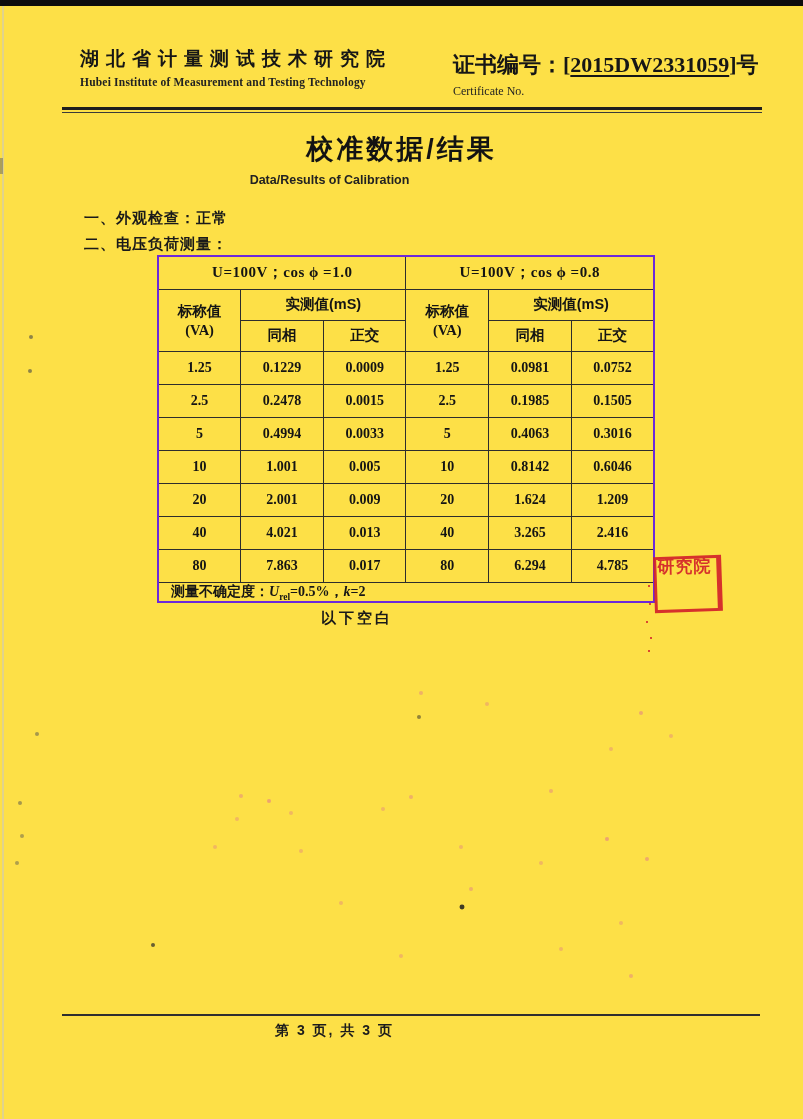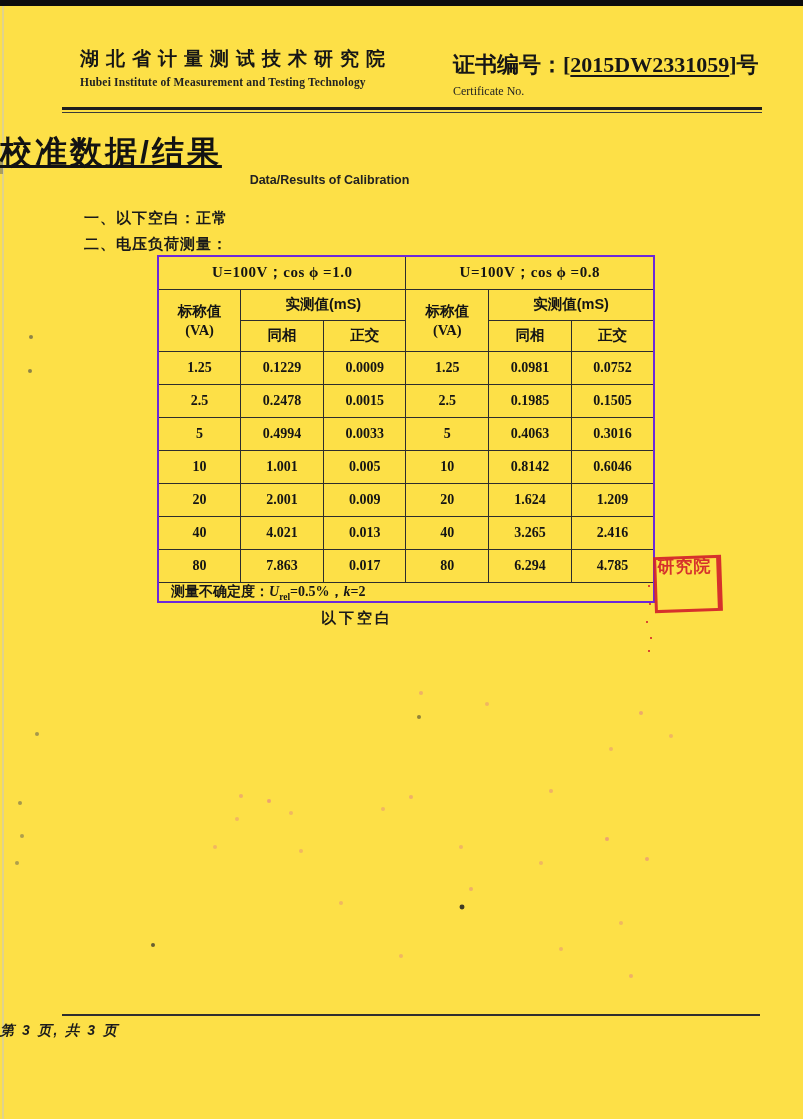--- a/index.html
+++ b/index.html
@@ -18,22 +18,22 @@
   .institute-en{font-family:"Liberation Serif", serif;font-size:11.5px;font-weight:bold;margin-top:4px;letter-spacing:.2px;color:#222;}
   .certificate{position:absolute;left:453px;top:50px;}
   .cert-line1{font-size:22px;font-weight:bold;white-space:nowrap;color:#161616;}
   .cert-number{font-family:"Liberation Serif", serif;text-decoration:underline;text-underline-offset:3px;}
   .cert-bracket{font-family:"Liberation Serif", serif;}
   .cert-line2{font-family:"Liberation Serif", serif;font-size:12px;margin-top:4px;color:#222;}
   .header-rule{position:absolute;left:62px;top:107px;width:700px;height:2px;
     border-top:3px solid #1e1e1e;border-bottom:1px solid #3a3a3a;}
 
   
-  .doc-title{position:absolute;left:0;top:131px;width:803px;
-    font-size:32px;font-weight:bold;letter-spacing:3px;color:#131313;text-decoration:underline;}
+  .doc-title{position:absolute;left:0;top:131px;width:803px;text-align:center;
+    font-size:27px;font-weight:bold;letter-spacing:3px;color:#131313;}
   .doc-subtitle{position:absolute;left:0;top:173px;width:659px;text-align:center;
     font-size:12.5px;font-weight:600;color:#222;}
 
   
   .section-line{position:absolute;left:84px;font-size:15px;font-weight:600;letter-spacing:1px;color:#1a1a1a;}
   .section-1{top:209px;}
   .section-2{top:235px;}
 
   
   table.cal{position:absolute;left:157px;top:255px;width:498px;border-collapse:collapse;table-layout:fixed;
@@ -82,22 +82,22 @@
       620px 922px 0 1px rgba(216,90,160,.3), 400px 955px 0 1px rgba(216,90,160,.3),
       560px 948px 0 1px rgba(216,90,160,.3), 630px 975px 0 1px rgba(216,90,160,.35),
       461px 906px 0 1.5px rgba(30,30,30,.85), 152px 944px 0 1px rgba(40,40,40,.7),
       418px 716px 0 1px rgba(40,40,40,.5),
       30px 336px 0 1px rgba(70,70,70,.6), 29px 370px 0 1px rgba(70,70,70,.6),
       36px 733px 0 1px rgba(80,80,80,.5), 19px 802px 0 1px rgba(80,80,80,.5),
       21px 835px 0 1px rgba(80,80,80,.45), 16px 862px 0 1px rgba(80,80,80,.45);}
 
   
   .footer-rule{position:absolute;left:62px;top:1014px;width:698px;border-top:2px solid #2e2e2e;}
-  .footer-text{position:absolute;left:0;top:1022px;width:669px;text-align:left;
-    font-size:14px;font-weight:600;letter-spacing:2px;color:#1c1c1c;font-style:italic;}
+  .footer-text{position:absolute;left:0;top:1022px;width:669px;text-align:center;
+    font-size:14px;font-weight:600;letter-spacing:2px;color:#1c1c1c;}
 </style>
 </head>
 <body>
 
 <div class="page">
 
   <div class="scan-bar-top"></div>
   <div class="scan-edge-line"></div>
   <div class="edge-mark"></div>
   <div class="speckles"></div>
@@ -112,21 +112,21 @@
       <span>证书编号：</span><span class="cert-bracket">[</span><span class="cert-number">2015DW2331059</span><span class="cert-bracket">]</span><span>号</span>
     </div>
     <div class="cert-line2">Certificate No.</div>
   </div>
 
   <div class="header-rule"></div>
 
   <div class="doc-title">校准数据/结果</div>
   <div class="doc-subtitle">Data/Results of Calibration</div>
 
-  <div class="section-line section-1">一、以下空白：正常</div>
+  <div class="section-line section-1">一、外观检查：正常</div>
   <div class="section-line section-2">二、电压负荷测量：</div>
 
   <table class="cal">
     <thead>
       <tr class="group-row">
         <th colspan="3" class="group-head">U=100V；cos ϕ =1.0</th>
         <th colspan="3" class="group-head">U=100V；cos ϕ =0.8</th>
       </tr>
       <tr class="head-row-a">
         <th rowspan="2" class="cn-head">

